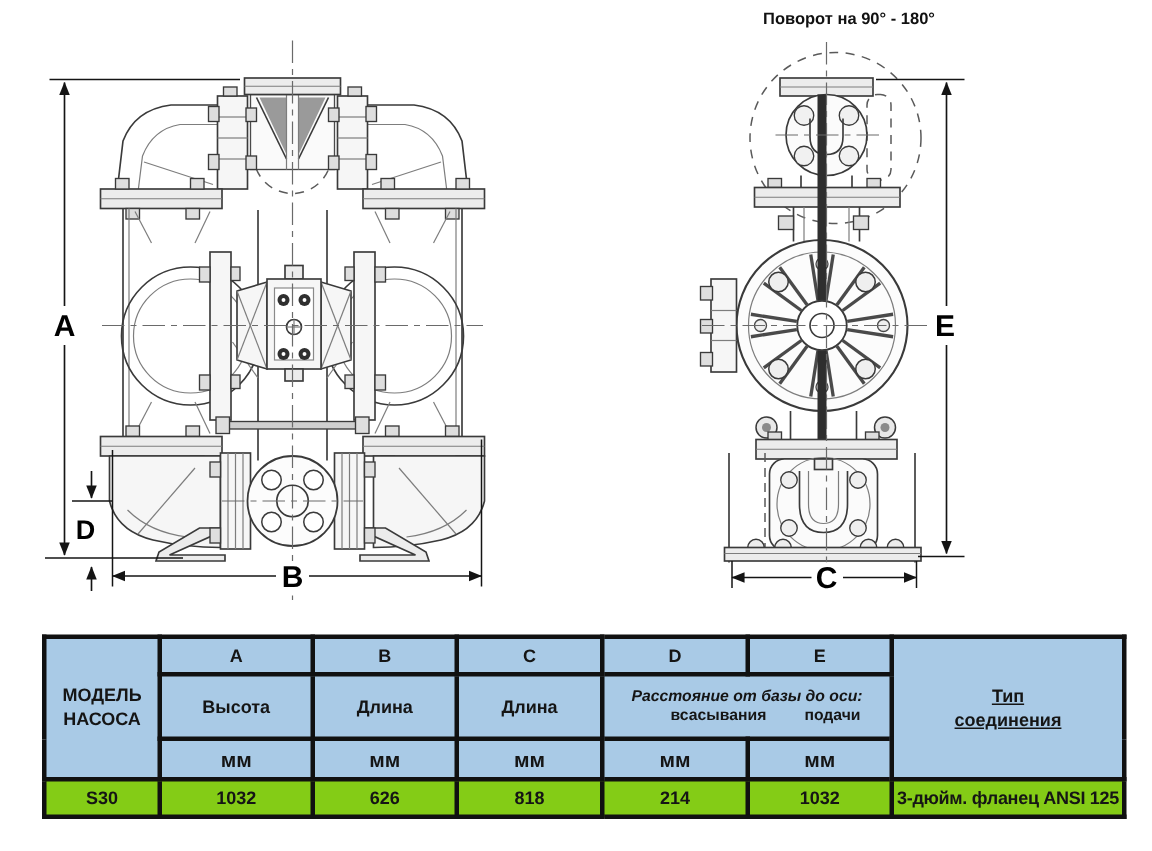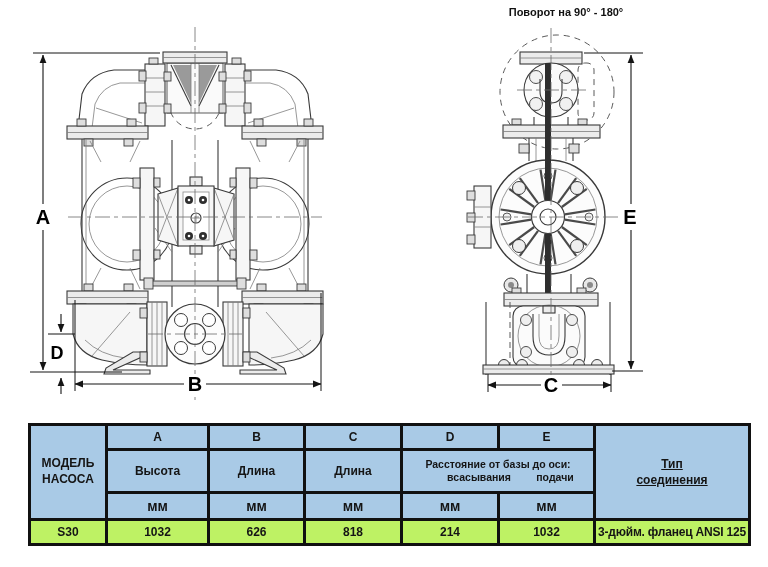--- a/index.html
+++ b/index.html
@@ -25,25 +25,25 @@
   .spk{stroke:#4a4a4a;stroke-width:2.2;fill:none;}
 
   
   #dim-table{position:absolute;left:28px;top:423px;}
   table{border-collapse:collapse;table-layout:fixed;width:720px;}
   td{border:3px solid #111111;background:#a9cae6;color:#151515;
      text-align:center;vertical-align:middle;padding:0;font-weight:700;}
   tr.r-letter td{height:22px;font-size:12px;}
   tr.r-name td{height:40px;font-size:12px;}
   tr.r-unit td{height:24px;font-size:14px;}
-  tr.r-data td{height:22px;font-size:12px;background:#bef264;}
+  tr.r-data td{height:22px;font-size:12px;background:#84cc16;}
   td.model-cell{font-size:11px;line-height:1.3;}
   td.conn-cell{font-size:11px;line-height:1.35;text-decoration:underline;}
   td.conn-val{font-size:11.5px;white-space:nowrap;letter-spacing:-0.2px;}
-  .de1{font-size:10.5px;line-height:1.2;}
+  .de1{font-size:10.5px;line-height:1.2;font-style:italic;}
   .de2{display:flex;font-size:10.5px;line-height:1.2;margin-left:38px;}
   .de2 span{flex:1 1 50%;}
 </style>
 </head>
 <body>
 
 <div id="stage">
 
 <svg width="768" height="420" viewBox="0 0 768 420">
   <defs>

